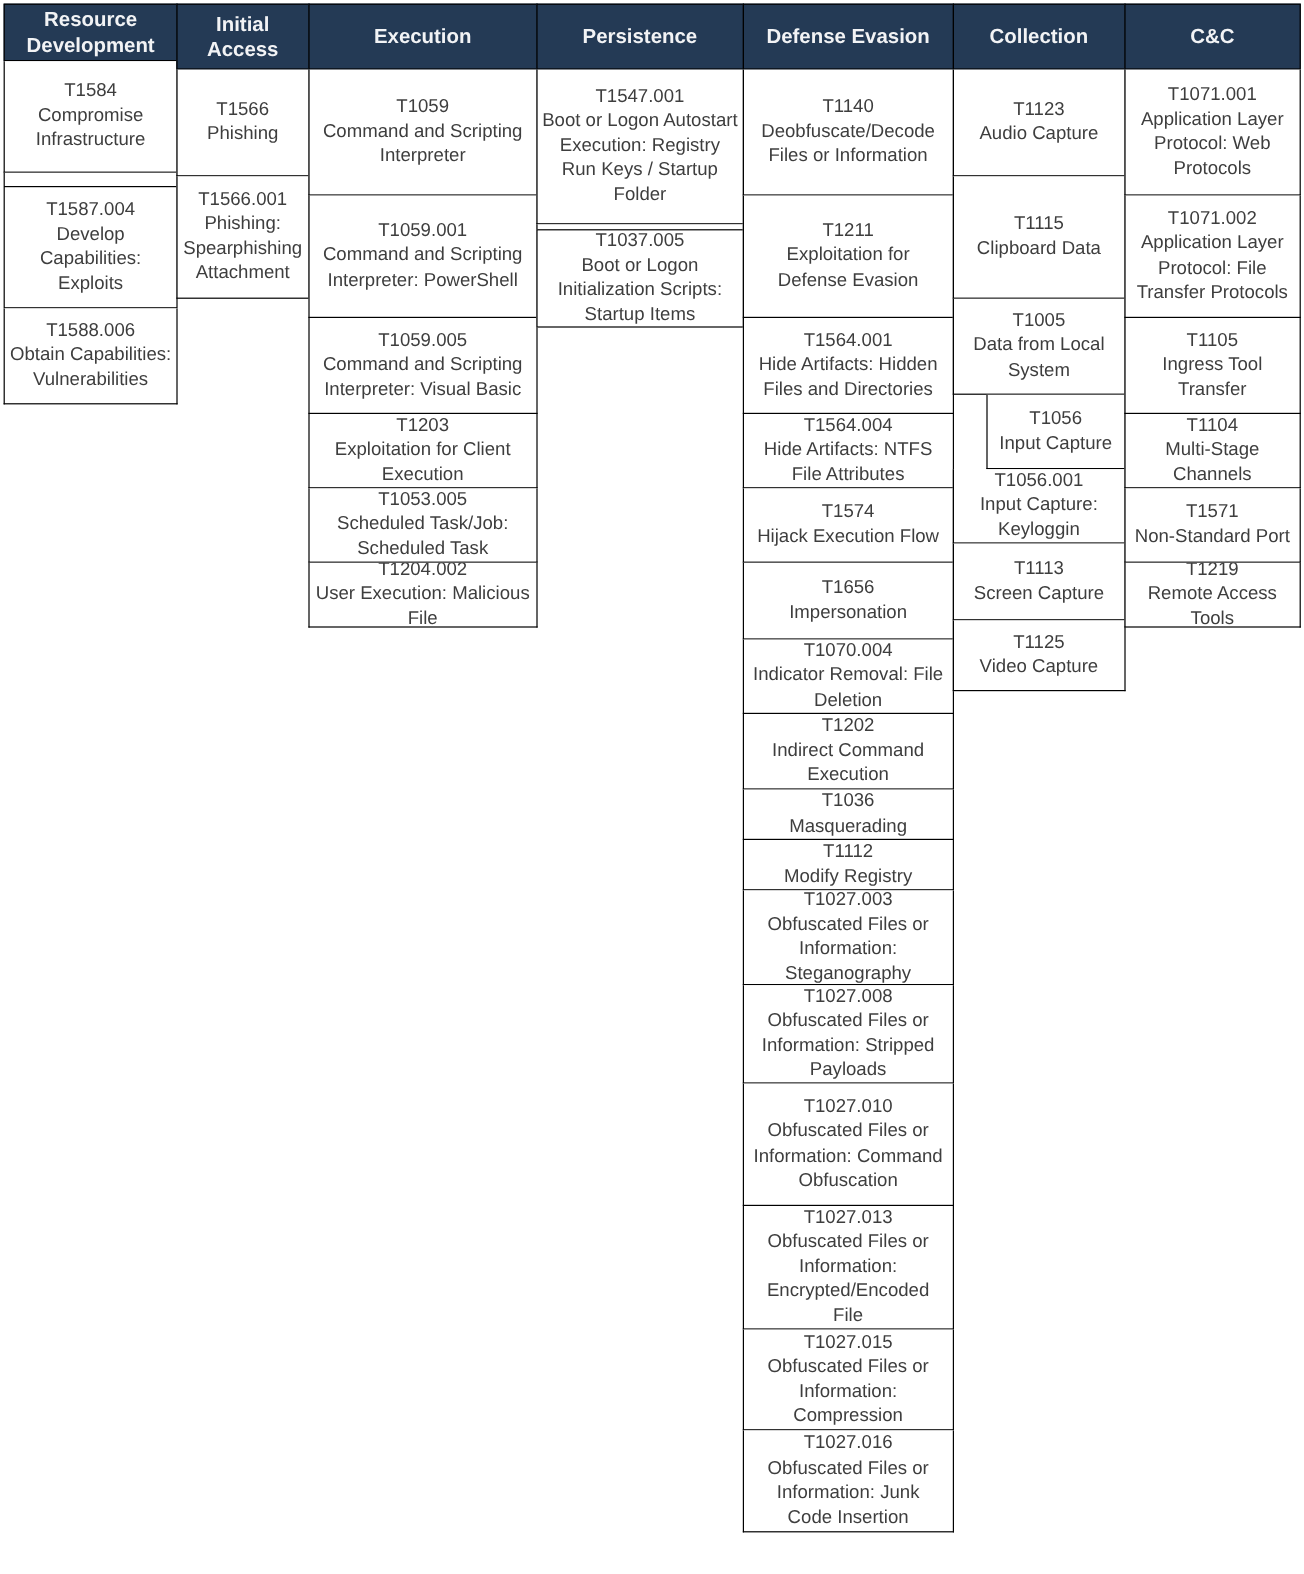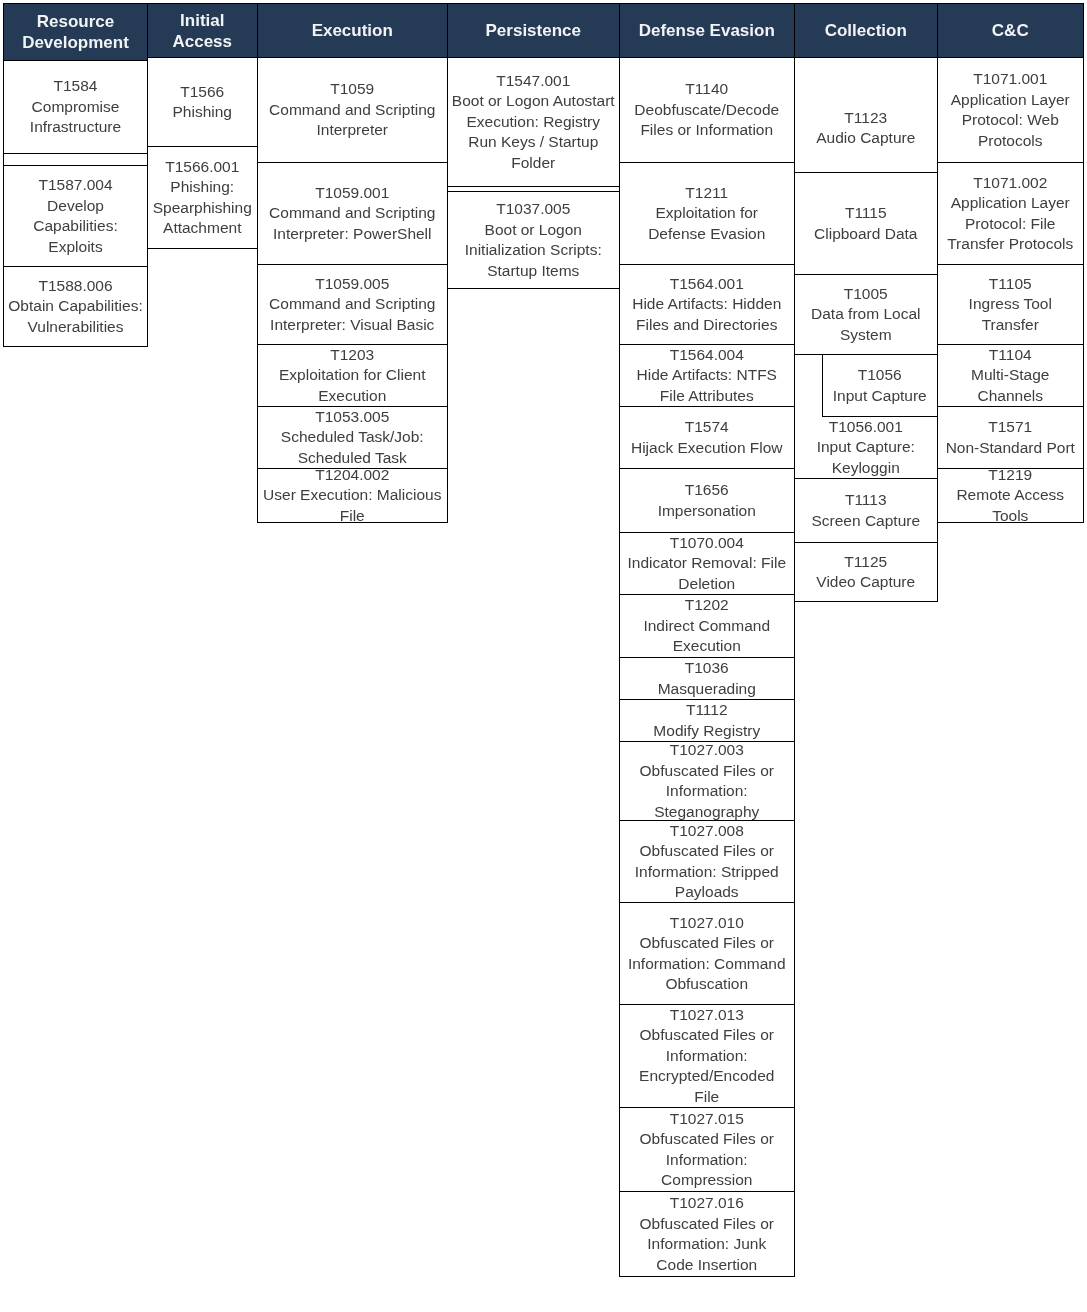--- a/index.html
+++ b/index.html
@@ -46,21 +46,21 @@
     background: #fff;
   }
   .col2 .cell { padding: 0 5px; }
   .col5 .cell { padding: 0 8px; }
 </style>
 </head>
 <body>
 
 <div class="matrix">
     <div class="col col1" style="width: 145px;">
-      <div class="hdr" style="height: 58px; text-align: center;">Resource Development</div>
+      <div class="hdr" style="height: 48px; text-align: center;">Resource Development</div>
       <div class="cell" style="height: 93px;">
         <span class="tid">T1584</span>
         <span class="tname">Compromise Infrastructure</span>
       </div>
       <div class="gap" style="height: 11px;"></div>
       <div class="cell tb" style="height: 102px;">
         <span class="tid">T1587.004</span>
         <span class="tname">Develop Capabilities: Exploits</span>
       </div>
       <div class="cell" style="height: 80px;">
@@ -106,21 +106,21 @@
         <span class="tname">User Execution: Malicious File</span>
       </div>
     </div>
     <div class="col col4" style="width: 173.5px;">
       <div class="hdr" style="height: 55px;">Persistence</div>
       <div class="cell" style="height: 129px;">
         <span class="tid">T1547.001</span>
         <span class="tname">Boot or Logon Autostart Execution: Registry Run Keys / Startup Folder</span>
       </div>
       <div class="gap" style="height: 4px;"></div>
-      <div class="cell tb" style="height: 98px; justify-content: center;">
+      <div class="cell tb" style="height: 82px; justify-content: center;">
         <span class="tid">T1037.005</span>
         <span class="tname">Boot or Logon Initialization Scripts: Startup Items</span>
       </div>
     </div>
     <div class="col col5" style="width: 176.5px;">
       <div class="hdr" style="height: 55px;">Defense Evasion</div>
       <div class="cell" style="height: 105px;">
         <span class="tid">T1140</span>
         <span class="tname">Deobfuscate/Decode Files or Information</span>
       </div>
@@ -180,21 +180,21 @@
         <span class="tid">T1027.015</span>
         <span class="tname">Obfuscated Files or Information: Compression</span>
       </div>
       <div class="cell" style="height: 85px;">
         <span class="tid">T1027.016</span>
         <span class="tname">Obfuscated Files or Information: Junk Code Insertion</span>
       </div>
     </div>
     <div class="col col6" style="width: 144.5px;">
       <div class="hdr" style="height: 55px;">Collection</div>
-      <div class="cell" style="height: 89px; margin-top: 26px;">
+      <div class="cell" style="height: 89px;">
         <span class="tid">T1123</span>
         <span class="tname">Audio Capture</span>
       </div>
       <div class="cell" style="height: 102px;">
         <span class="tid">T1115</span>
         <span class="tname">Clipboard Data</span>
       </div>
       <div class="cell" style="height: 80px;">
         <span class="tid">T1005</span>
         <span class="tname">Data from Local System</span>

